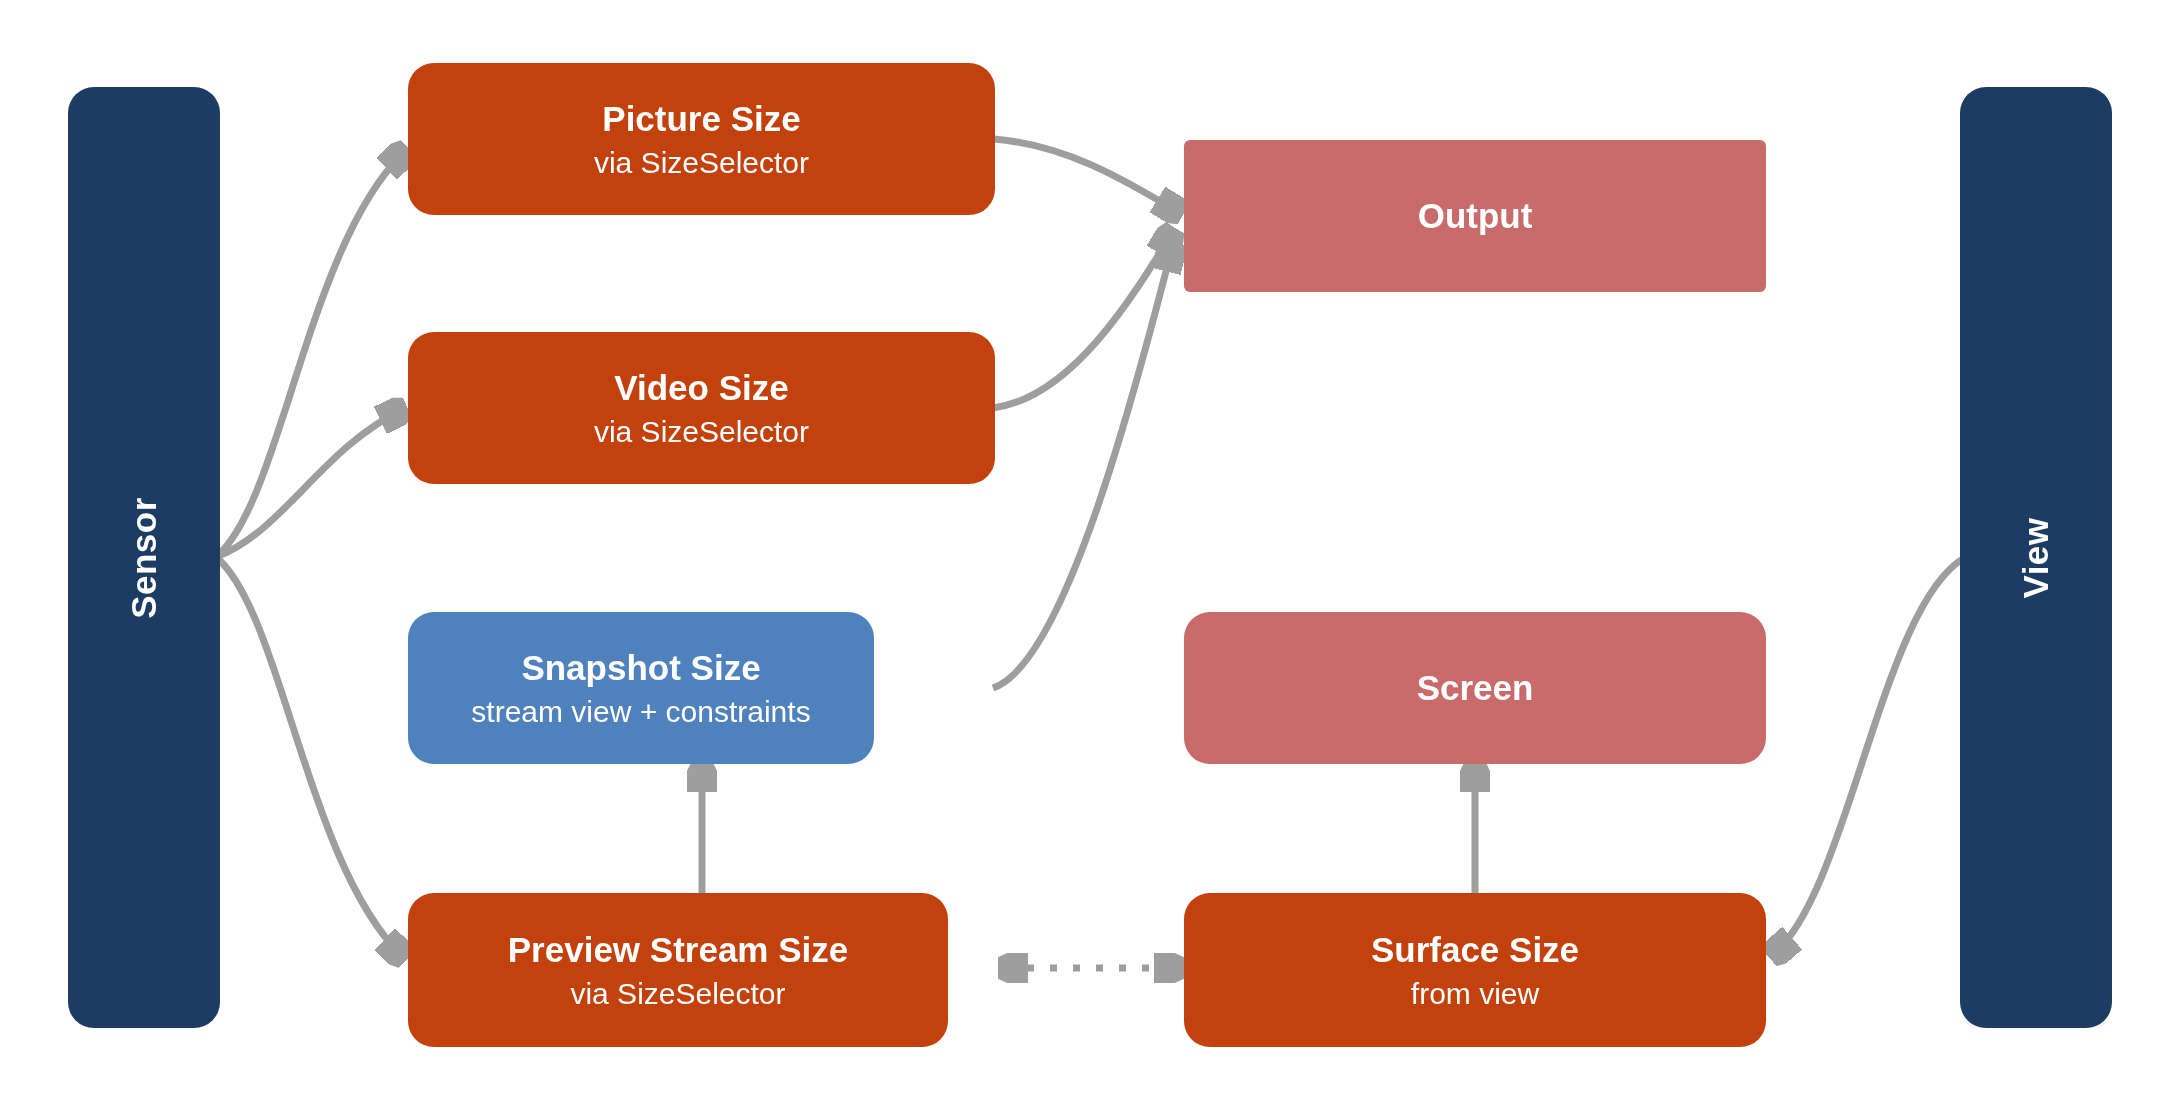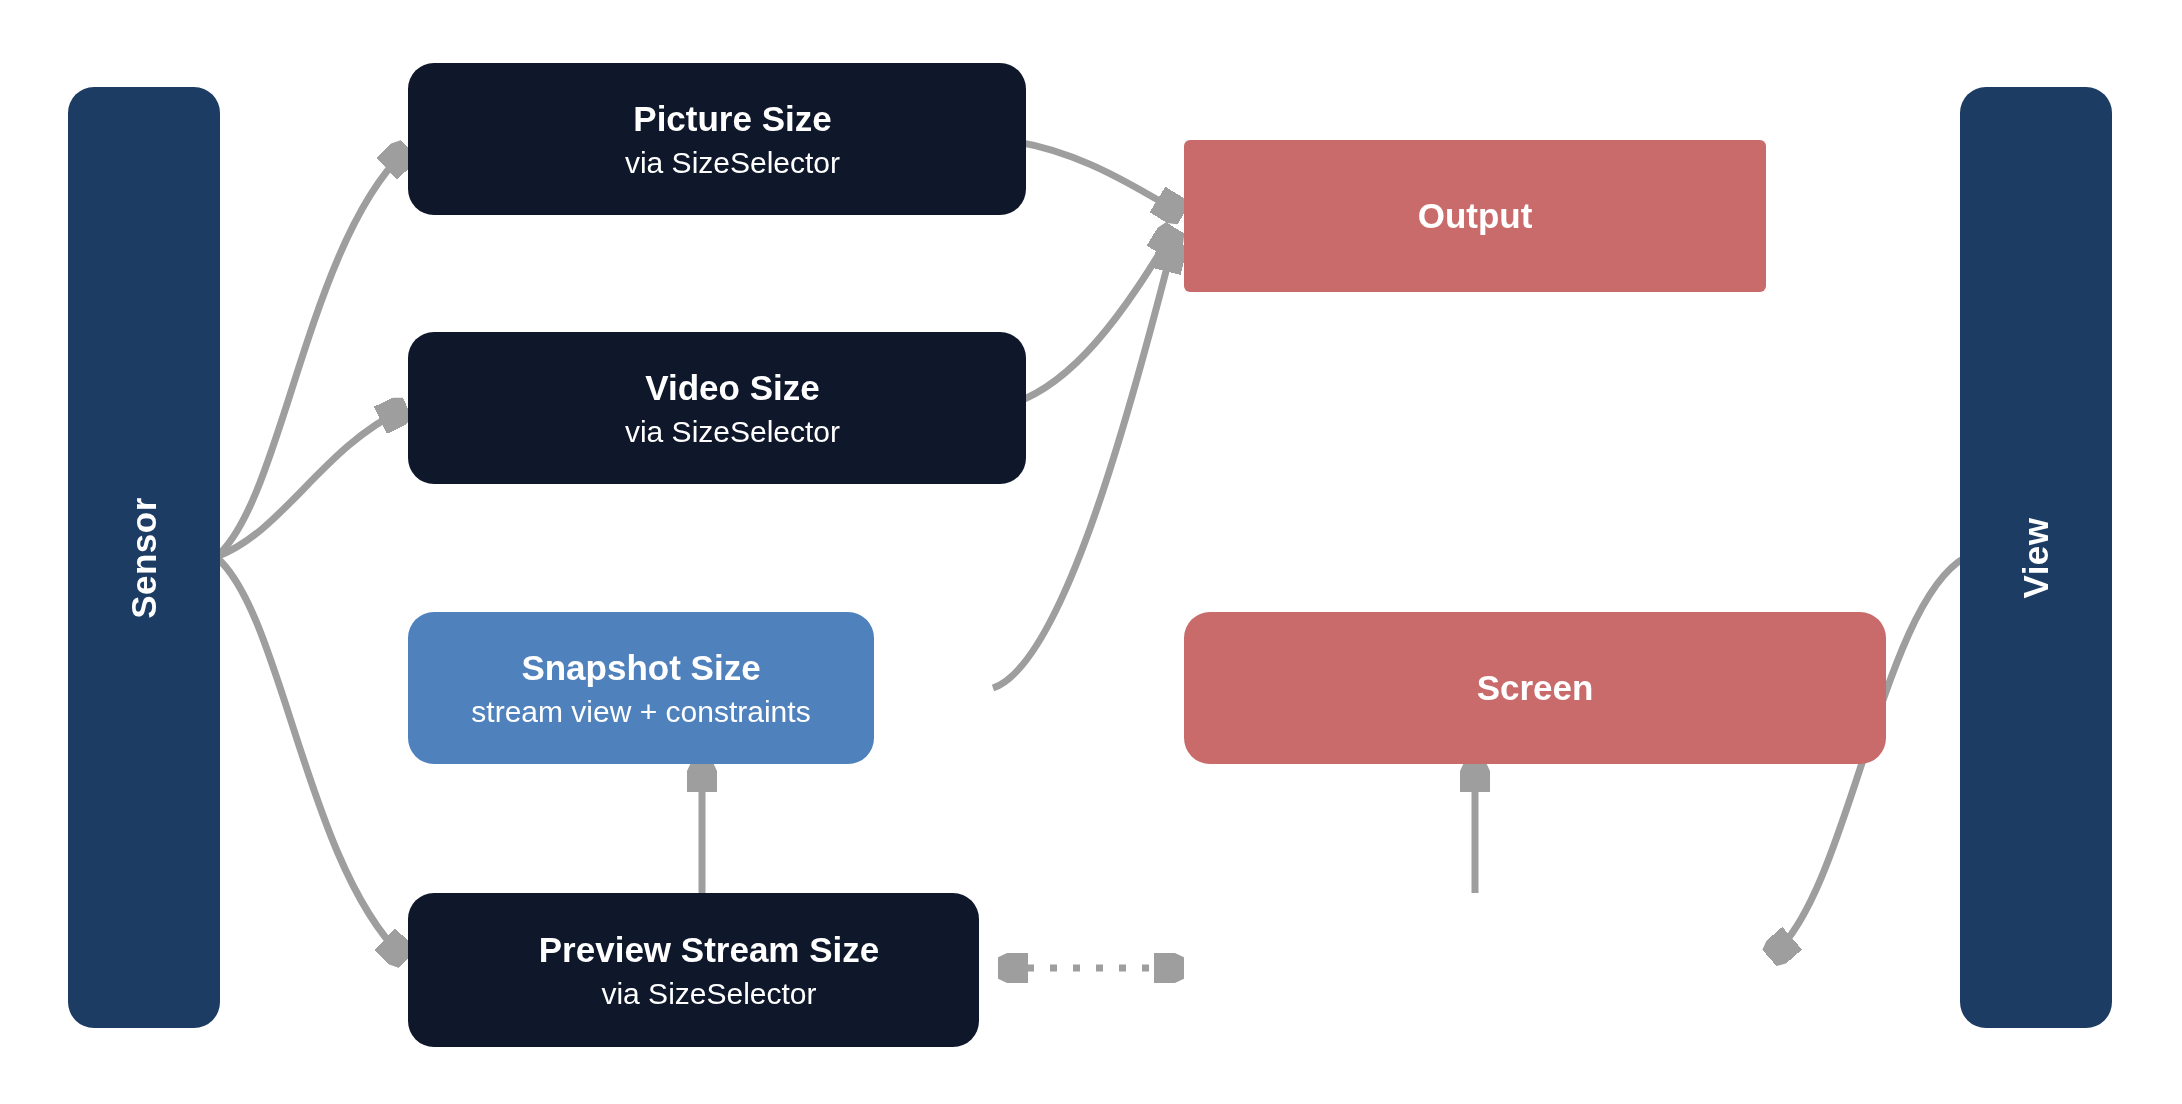--- a/index.html
+++ b/index.html
@@ -23,32 +23,32 @@
     font-size:35px;font-weight:bold;letter-spacing:0.5px;
   }
 
   .node{
     position:absolute;z-index:2;border-radius:26px;color:#ffffff;
     display:flex;flex-direction:column;align-items:center;justify-content:center;
     text-align:center;
   }
   .node .title{font-size:35px;font-weight:bold;line-height:1.15;}
   .node .subtitle{font-size:30px;font-weight:normal;margin-top:7px;line-height:1.1;}
-  .node.blue{background:#0f172a;padding-left:31px;}
+  .node.blue{background:#c2410c;}
   .node.light-blue{background:#4f82bd;}
   .node.red{background:#c96b6b;}
 
   
   #n-picture {left:408px; top:63px;  width:587px;height:152px;}
   #n-video   {left:408px; top:332px; width:587px;height:152px;}
   #n-snapshot{left:408px; top:612px; width:466px;height:152px;}
   #n-preview {left:408px; top:893px; width:540px;height:154px;}
   
   #n-output  {left:1184px;top:140px; width:582px;height:152px;border-radius:6px;}
-  #n-screen  {left:1184px;top:612px; width:702px;height:152px;}
+  #n-screen  {left:1184px;top:612px; width:582px;height:152px;}
   #n-surface {left:1184px;top:893px; width:582px;height:154px;}
 
   #rail-sensor{left:68px;}
   #rail-view{left:1960px;}
 </style>
 </head>
 <body>
 
 <div id="stage">
 
@@ -106,14 +106,18 @@
   </div>
 
   <div class="node red" id="n-output">
     <div class="title">Output</div>
   </div>
 
   <div class="node red" id="n-screen">
     <div class="title">Screen</div>
   </div>
 
+  <div class="node blue" id="n-surface">
+    <div class="title">Surface Size</div>
+    <div class="subtitle">from view</div>
+  </div>
 
 </div>
 
 </body></html>

